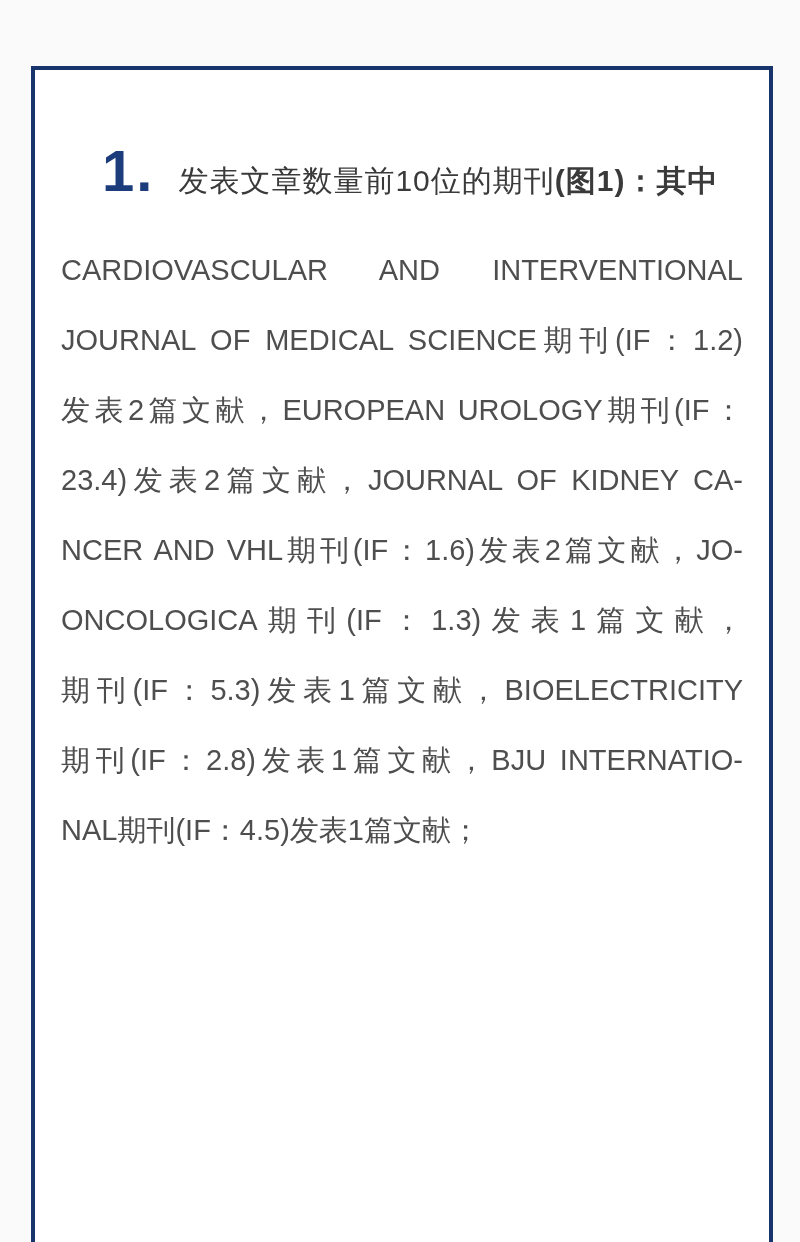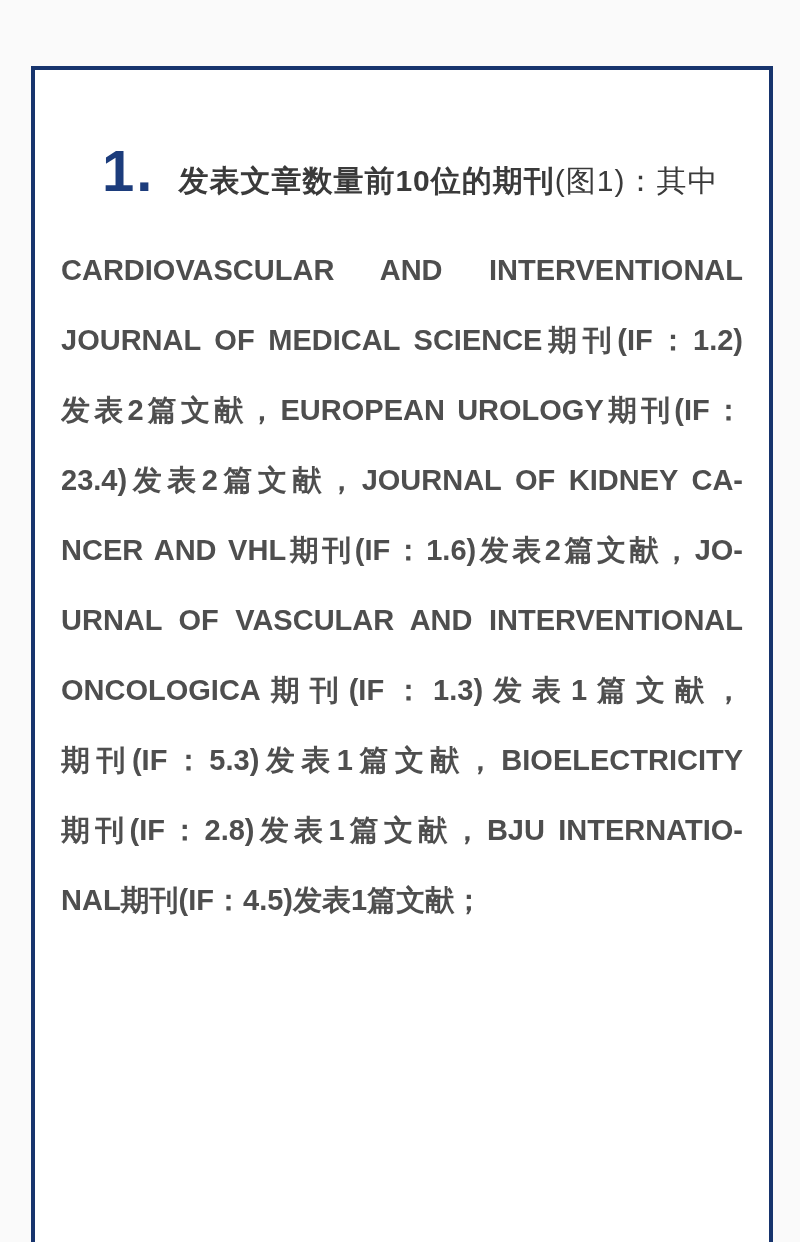--- a/index.html
+++ b/index.html
@@ -40,34 +40,33 @@
   .section-number{
     font-size:58px;
     font-weight:700;
     line-height:1;
     color:var(--number-navy);
     margin-right:24px;
     letter-spacing:2px;
   }
   .heading-bold{
     font-size:30px;
-    font-weight:700;
+    font-weight:400;
     color:var(--heading-text);
     letter-spacing:1px;
   }
   .heading-suffix{
     font-size:30px;
-    font-weight:400;
+    font-weight:700;
     color:var(--heading-text);
     letter-spacing:1px;
   }
   .paragraph{
     margin-top:33px;
     color:var(--body-text);
-    font-weight:bold;
   }
   .line{
     height:70px;
     line-height:70px;
     font-size:29px;
     white-space:nowrap;
     text-align:justify;
     text-align-last:justify;
     overflow:hidden;
   }
@@ -86,21 +85,20 @@
         <span>
           <span class="heading-bold">发表文章数量前10位的期刊</span><span class="heading-suffix">(图1)：其中</span>
         </span>
       </div>
       <div class="paragraph">
           <div class="line">CARDIOVASCULAR AND INTERVENTIONAL</div>
           <div class="line">JOURNAL OF MEDICAL SCIENCE期刊(IF：1.2)</div>
           <div class="line">发表2篇文献，EUROPEAN UROLOGY期刊(IF：</div>
           <div class="line">23.4)发表2篇文献，JOURNAL OF KIDNEY CA-</div>
           <div class="line">NCER AND VHL期刊(IF：1.6)发表2篇文献，JO-</div>
-          <div class="line">URNAL OF VASCULAR AND INTERVENTIONAL</div>
           <div class="line">ONCOLOGICA期刊(IF：1.3)发表1篇文献，</div>
           <div class="line">期刊(IF：5.3)发表1篇文献，BIOELECTRICITY</div>
           <div class="line">期刊(IF：2.8)发表1篇文献，BJU INTERNATIO-</div>
           <div class="line">NAL期刊(IF：4.5)发表1篇文献；</div>
         </div>
     </div>
   </div>
 </div>
 
 </body></html>

